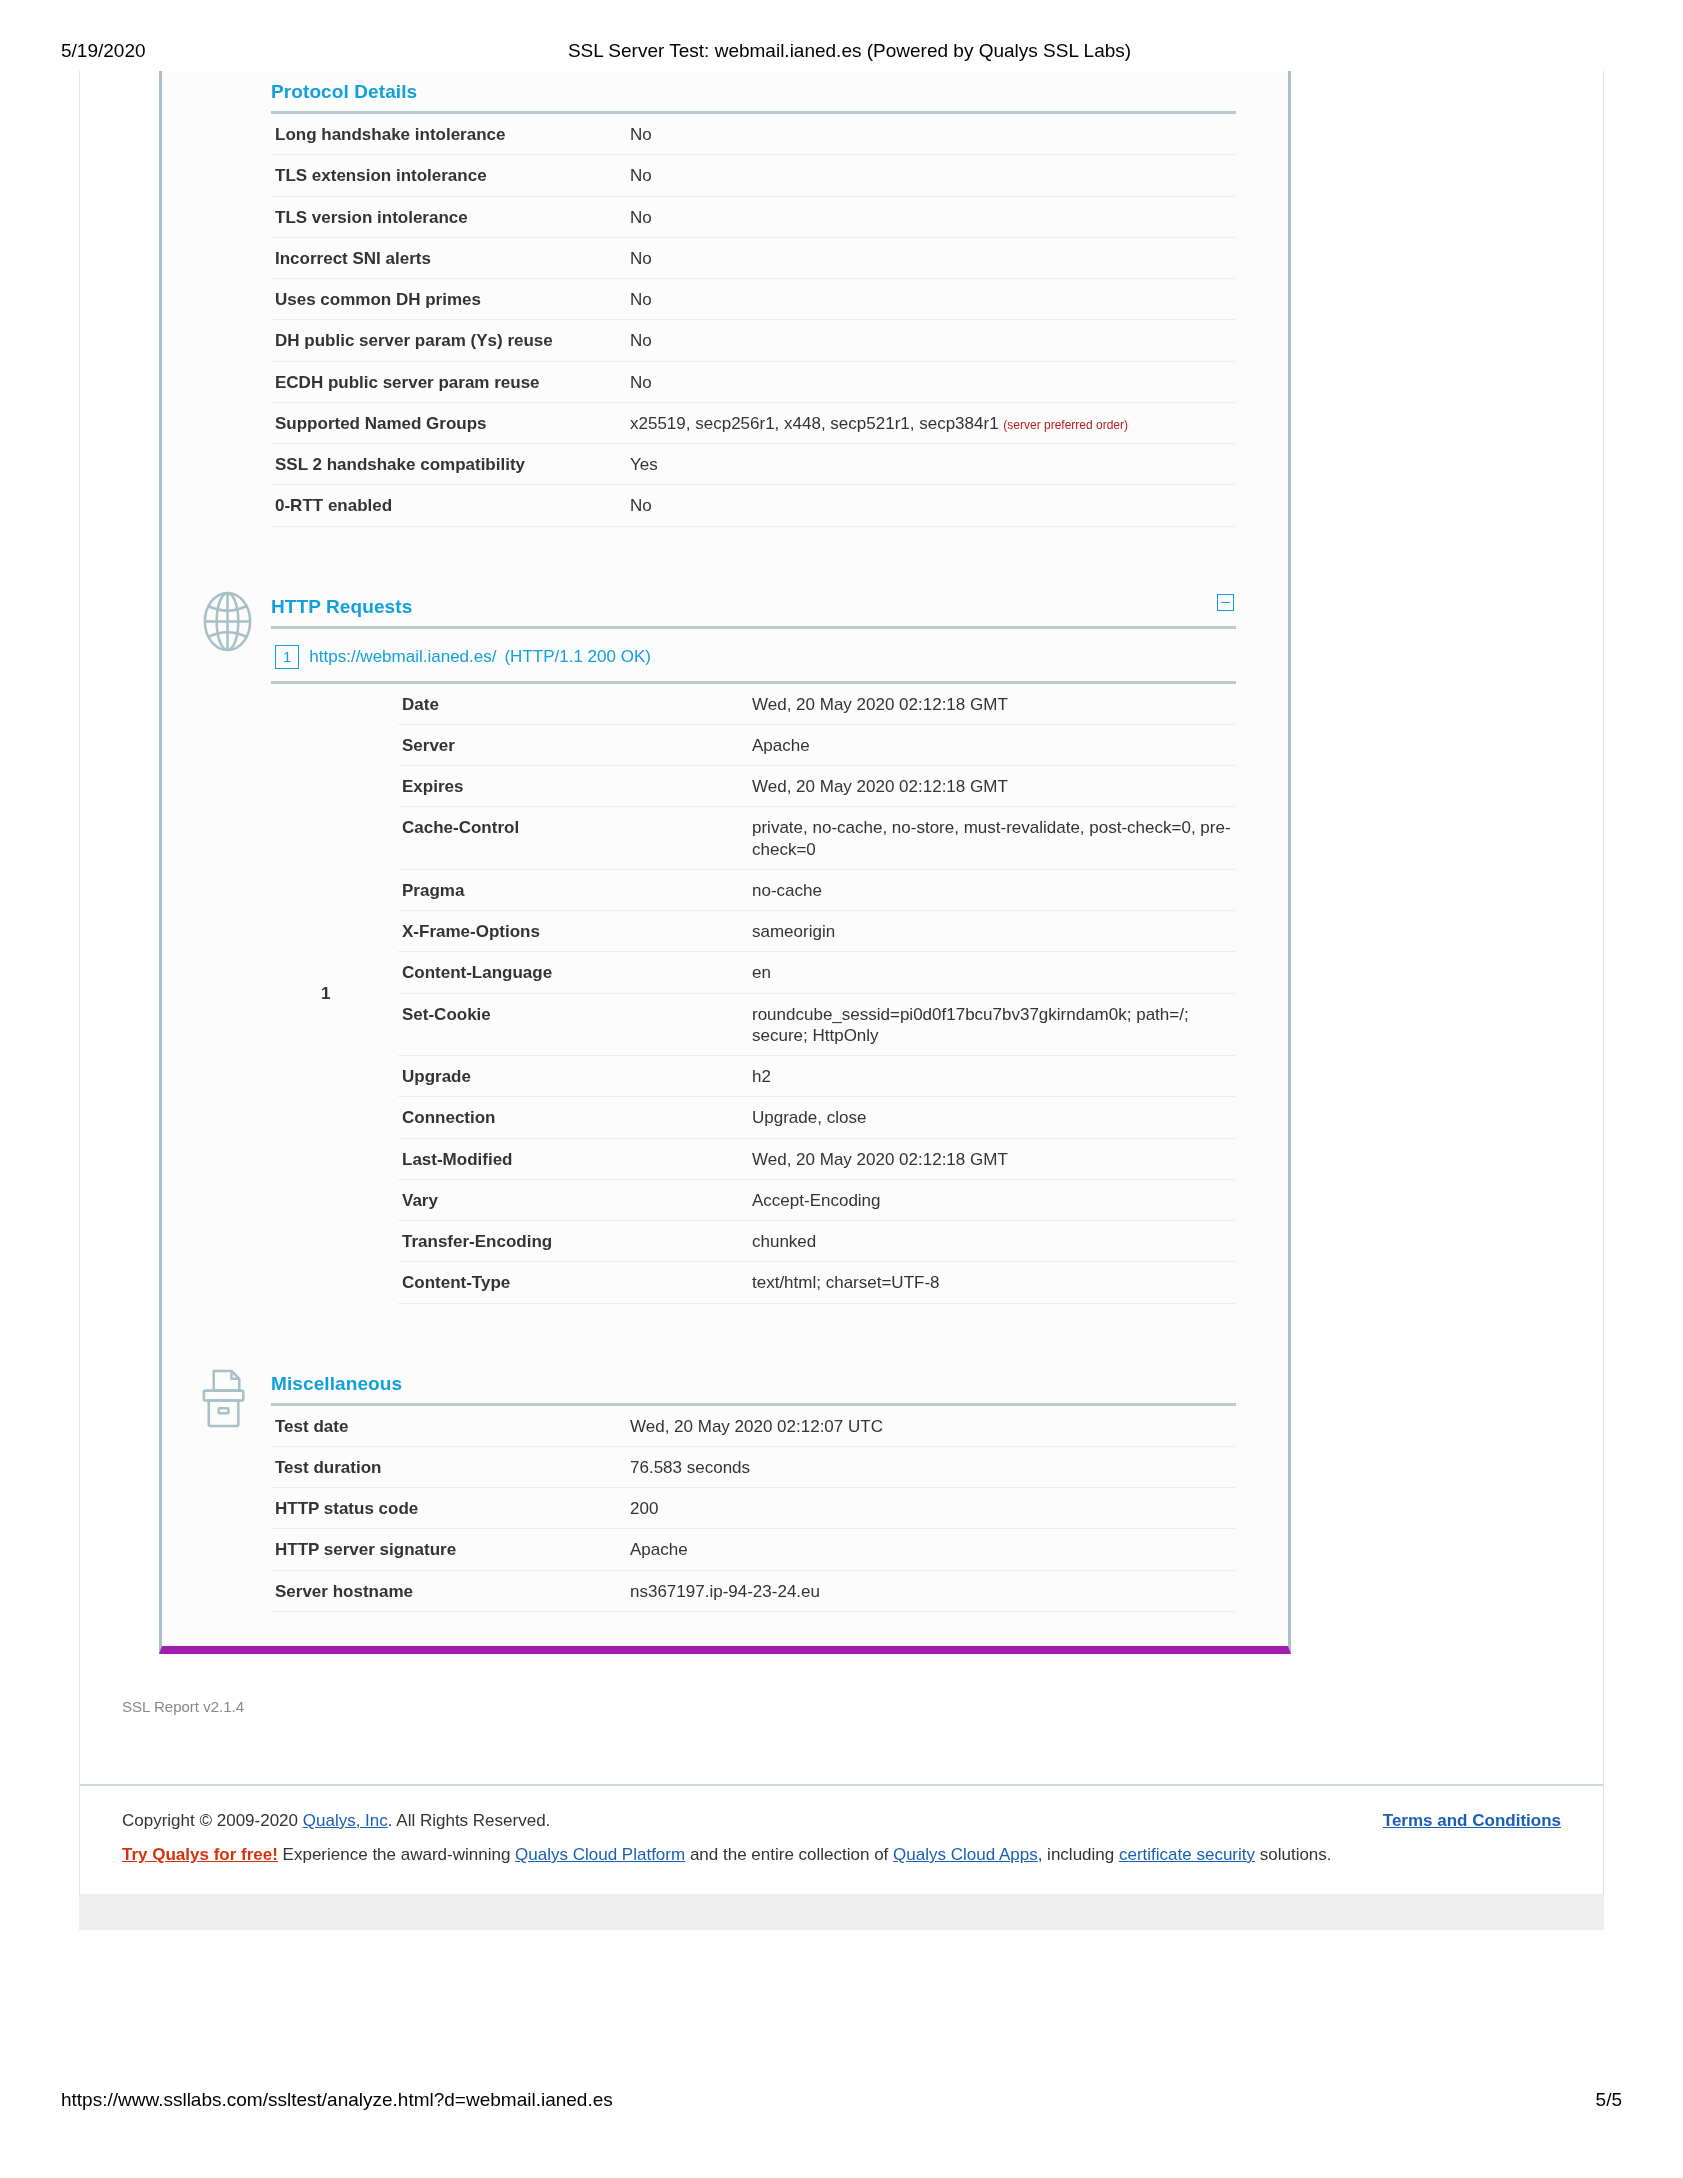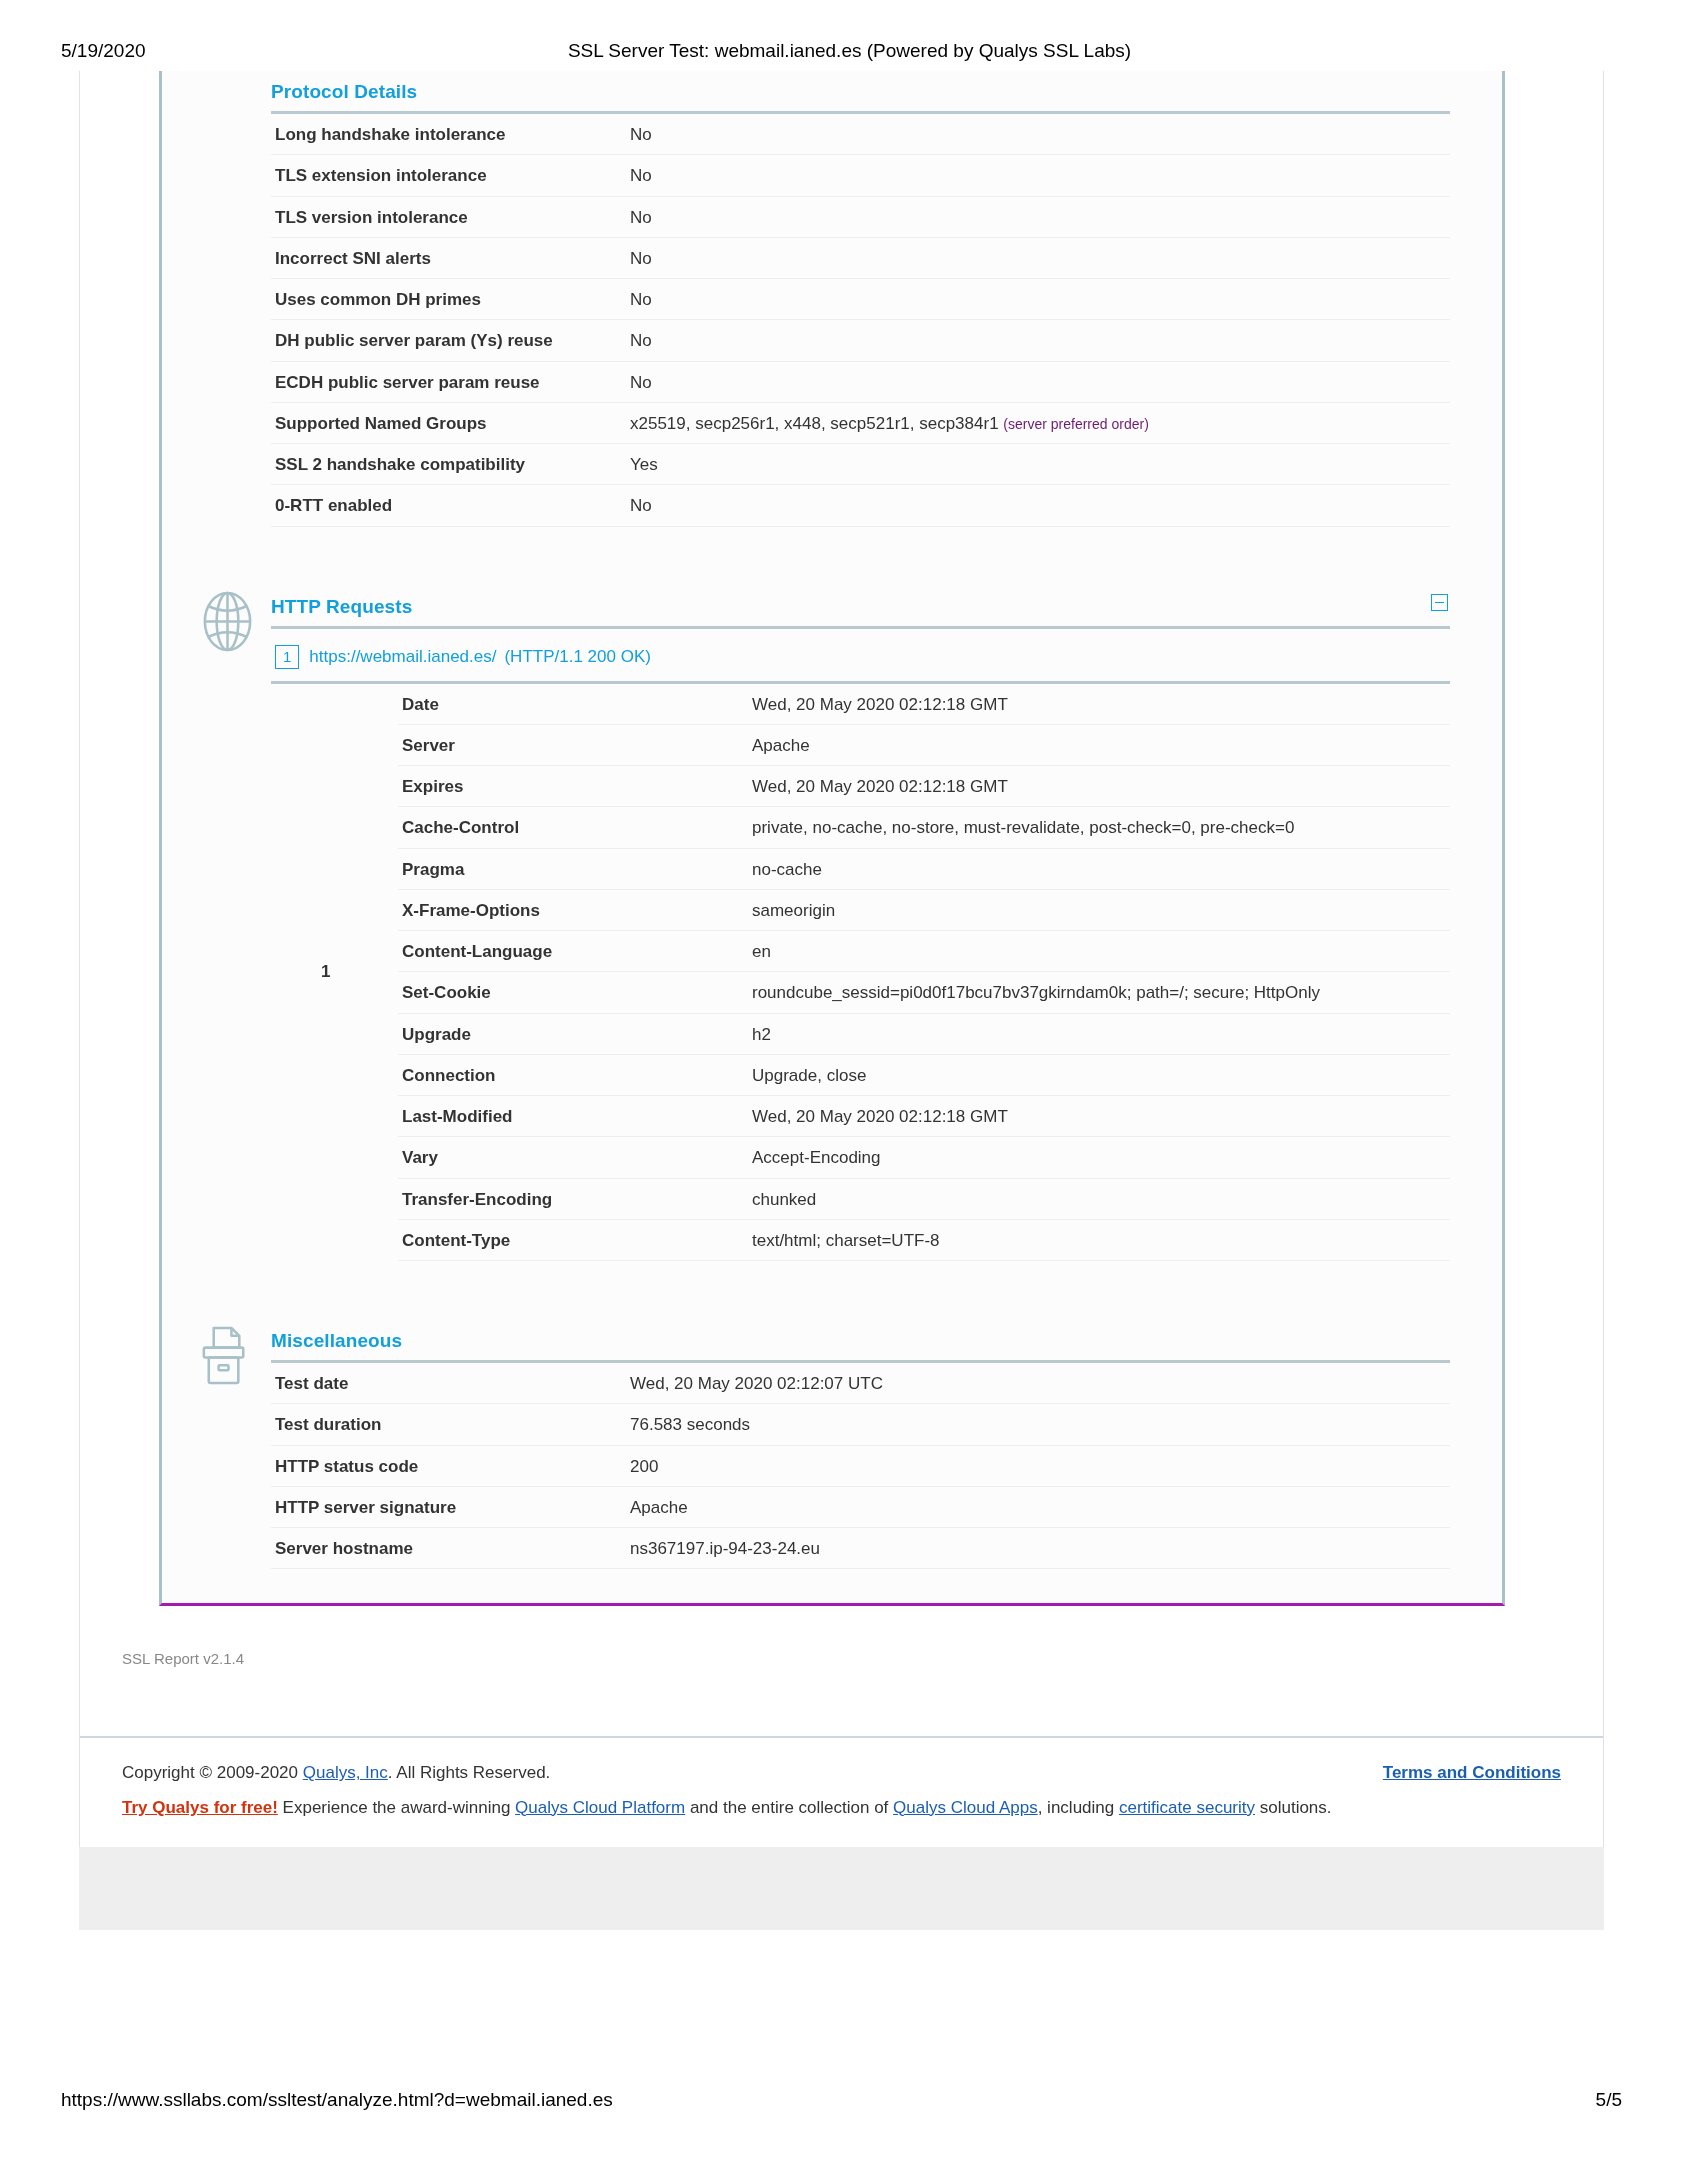--- a/index.html
+++ b/index.html
@@ -85,24 +85,24 @@
     border-left: 1px solid #dfe3e6;
     border-right: 1px solid #dfe3e6;
     background: #ffffff;
     padding-bottom: 0px;
   }
 
   
   .report-panel {
     position: relative;
     margin: 0 0 0 79px;
-    width: 1346px;
+    width: 1132px;
     border-left: 3px solid #a8c0c8;
     border-right: 3px solid #a8c0c8;
-    border-bottom: 3px solid #a21caf;
+    border-bottom: 8px solid #a21caf;
     background: #fcfcfc;
     box-sizing: border-box;
     padding: 0 16px 34px 0;
   }
 
   .section {
     position: relative;
     padding-left: 109px;
     padding-right: 36px;
   }
@@ -167,22 +167,22 @@
   }
   td.k {
     font-weight: bold;
     color: #333333;
     width: 347px;
   }
   td.v {
     color: #333333;
   }
   .muted {
-    color: #701a75;
-    font-size: 14px;
+    color: #b91c1c;
+    font-size: 12px;
   }
 
   
   .req-head {
     padding: 16px 4px 12px 4px;
     border-top: 3px solid #b9c9cf;
     font-size: 17px;
   }
   .req-num {
     display: inline-block;

